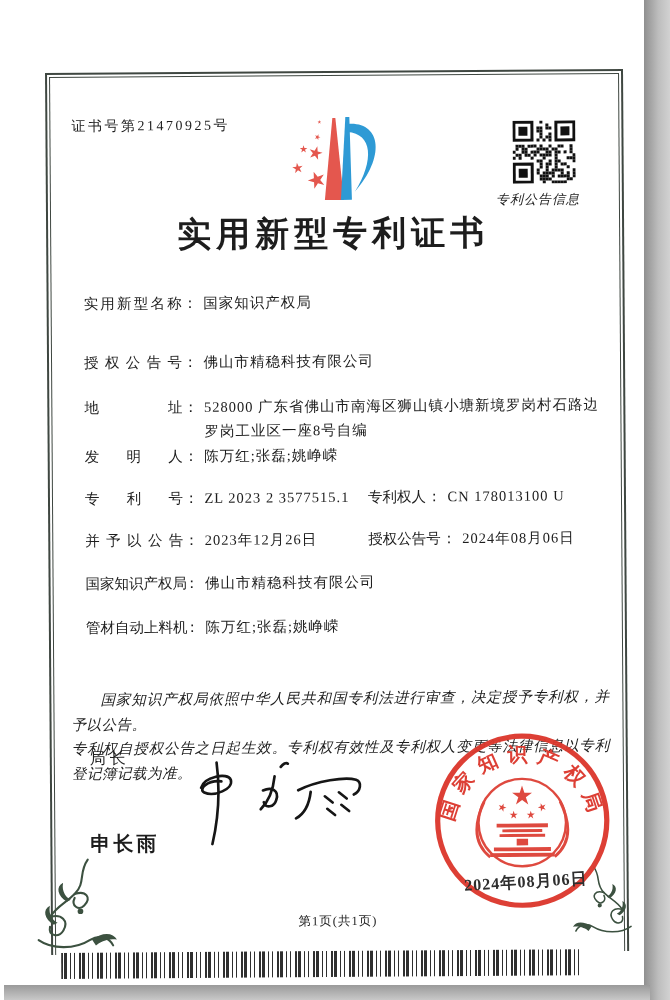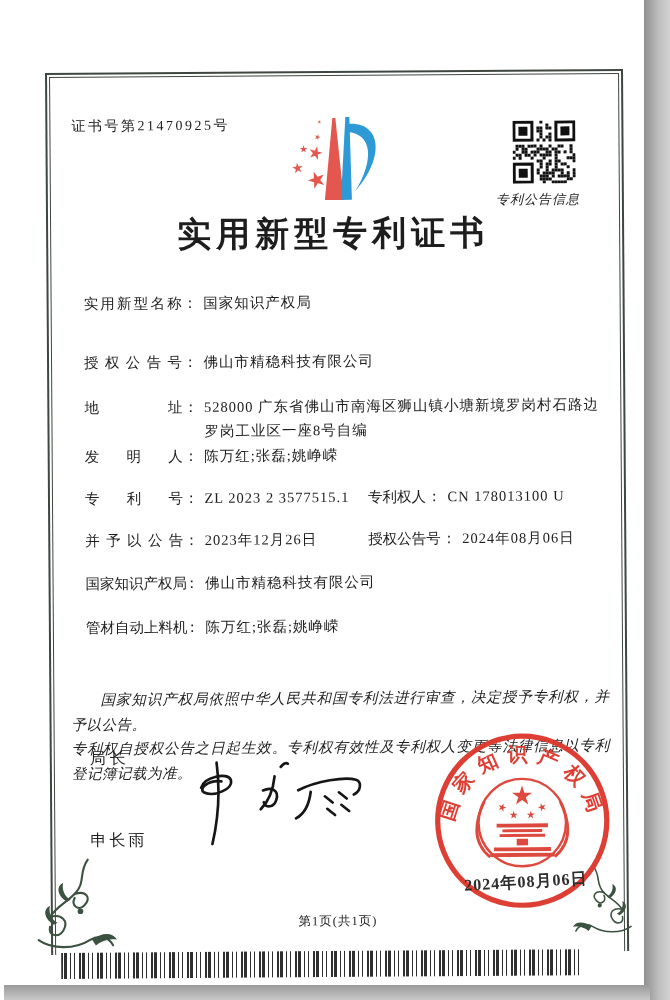--- a/index.html
+++ b/index.html
@@ -26,21 +26,21 @@
   .row{position:absolute;left:85px;width:540px;height:22px;font-size:14.5px;white-space:nowrap;}
   .lbl{display:inline-block;width:98px;text-align:justify;text-align-last:justify;vertical-align:top;}
   .colon{display:inline-block;margin:0 6px 0 1px;}
   .val{letter-spacing:1px;}
   .col2{position:absolute;left:283px;top:0;}
   .addr2{position:absolute;left:205px;top:421px;font-size:14.5px;letter-spacing:1px;}
   .notice{position:absolute;left:70px;top:686px;width:538px;font-size:14.5px;font-style:italic;
        line-height:24.5px;letter-spacing:0.5px;text-align:justify;}
   .notice .l1{text-indent:2em;}
   .signoff-title{position:absolute;left:88px;top:747px;font-size:16px;letter-spacing:4px;}
-  .signoff-name{position:absolute;left:88px;top:829px;font-size:16px;letter-spacing:3px;}
+  .signoff-name{position:absolute;left:88px;top:829px;font-size:20px;letter-spacing:3px;font-weight:bold;}
   .signature{position:absolute;left:185px;top:750px;}
   .seal{position:absolute;left:425px;top:727px;opacity:.96;}
   .footer{position:absolute;left:48px;top:913px;width:574px;text-align:center;font-size:12.5px;letter-spacing:1px;}
   .logo{position:absolute;left:287px;top:112px;}
   .floral-left{position:absolute;left:22px;top:856px;}
   .floral-right{position:absolute;left:553px;top:854px;transform:scaleX(-1);}
 </style>
 </head>
 <body>
 

